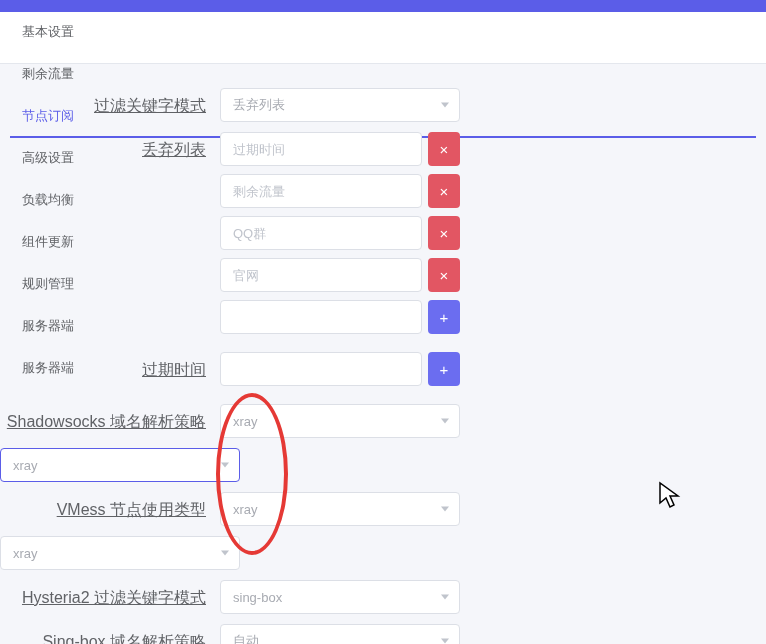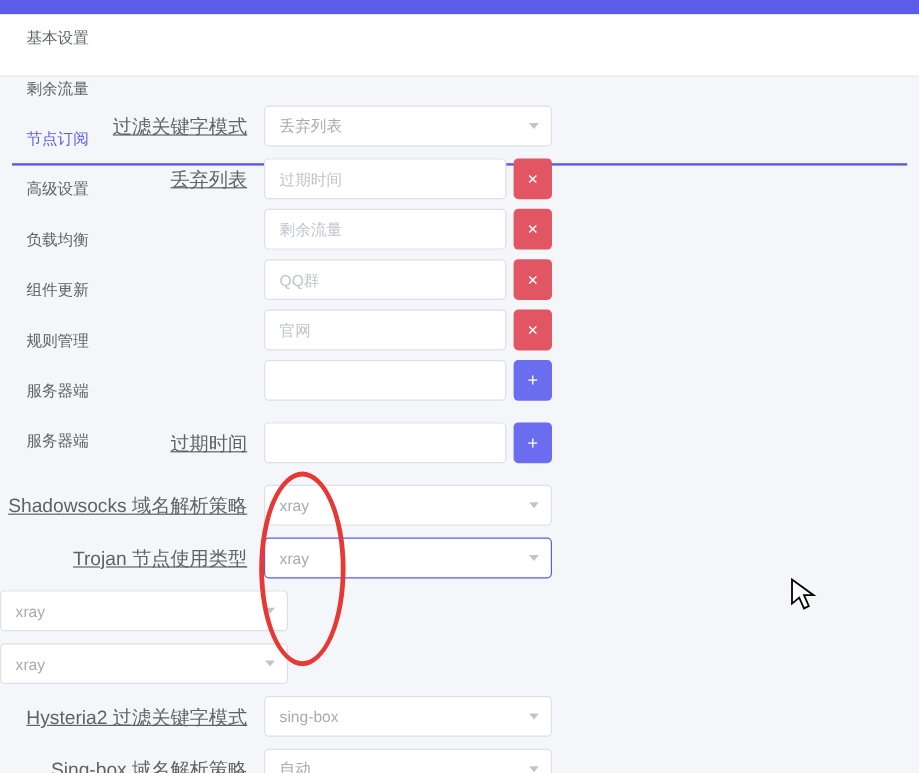--- a/index.html
+++ b/index.html
@@ -209,30 +209,30 @@
     <div class="label">Shadowsocks 域名解析策略</div>
     <div class="controls">
       <div class="select">
         <span>xray</span>
         <span class="chev"></span>
       </div>
     </div>
   </div>
 
   <div class="row">
-    <div class="label">Trojan 节点使用类型</div>
     <div class="controls">
       <div class="select hl">
         <span>xray</span>
         <span class="chev"></span>
       </div>
     </div>
   </div>
 
   <div class="row">
+    <div class="label">VMess 节点使用类型</div>
     <div class="controls">
       <div class="select">
         <span>xray</span>
         <span class="chev"></span>
       </div>
     </div>
   </div>
 
   <div class="row">
     <div class="controls">

